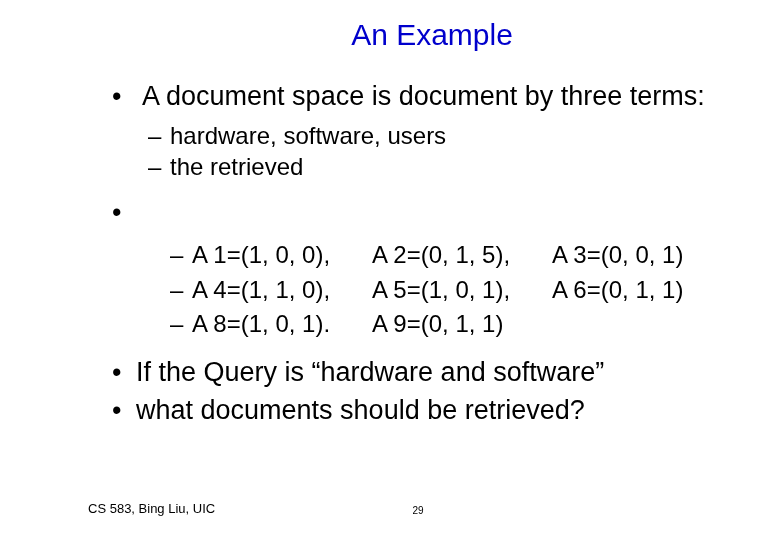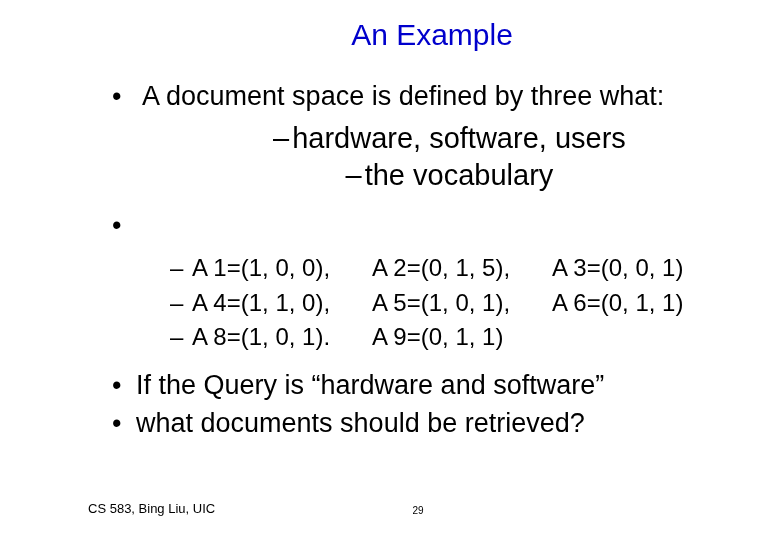--- a/index.html
+++ b/index.html
@@ -42,23 +42,22 @@
     width: 24px;
     margin-left: -24px;
   }
   .sub-bullets {
     list-style: none;
     padding-left: 34px;
     margin-top: 6px;
     margin-bottom: 14px;
   }
   .sub-bullets > li {
-    font-size: 29px;
+    font-size: 24px;
     line-height: 1.3;
-    text-align: center;
   }
   .sub-bullets > li::before {
     content: "–";
     display: inline-block;
     width: 22px;
     margin-left: -22px;
   }
   .doc-rows {
     list-style: none;
     padding-left: 34px;
@@ -97,24 +96,24 @@
 </head>
 <body>
 
 <div class="slide">
 
   <h1 class="title">An Example</h1>
 
   <ul class="bullets">
 
     <li>
-      <span>A document space is defined by three what:</span>
+      <span>A document space is document by three terms:</span>
       <ul class="sub-bullets">
         <li>hardware,  software, users</li>
-        <li>the vocabulary</li>
+        <li>the retrieved</li>
       </ul>
     </li>
 
     <li>
       <ul class="doc-rows">
         <li>
           <span class="doc-cell c1">A 1=(1, 0, 0),</span>
           <span class="doc-cell c2">A 2=(0, 1, 5),</span>
           <span class="doc-cell c3">A 3=(0, 0, 1)</span>
         </li>

